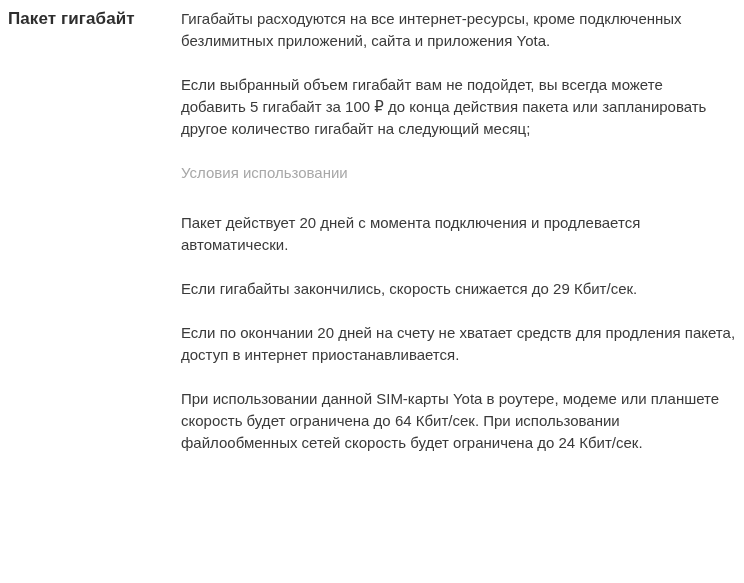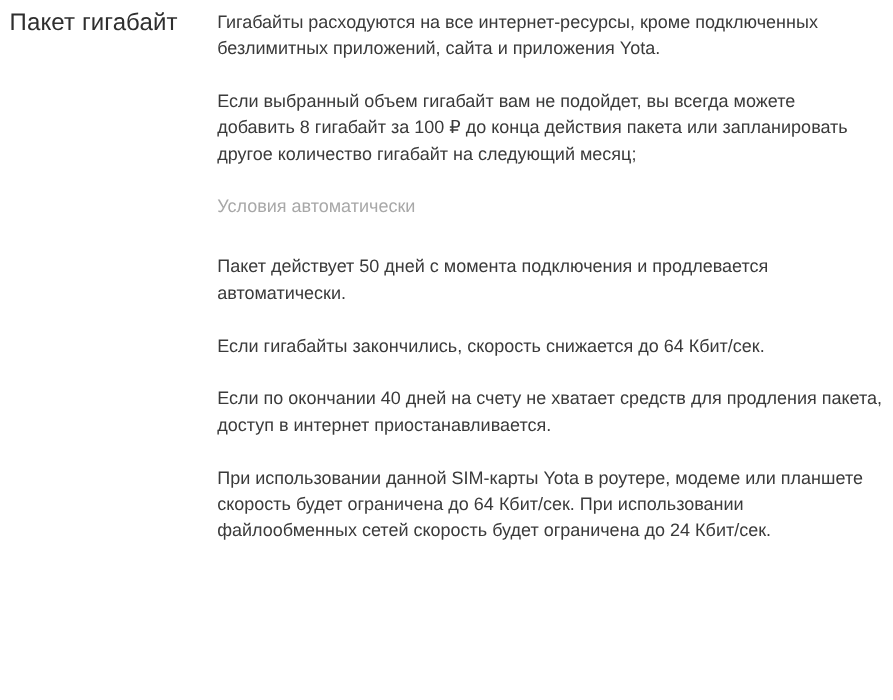--- a/index.html
+++ b/index.html
@@ -16,22 +16,22 @@
   .faq-row {
     display: flex;
     align-items: flex-start;
     padding: 8px 0 0 8px;
     box-sizing: border-box;
     width: 744px;
   }
   .label-col {
     width: 173px;
     flex: 0 0 173px;
-    font-size: 20px;
-    font-weight: normal;
+    font-size: 17px;
+    font-weight: bold;
     line-height: 22px;
     color: #2e2e2e;
     letter-spacing: 0.1px;
   }
   .content-col {
     width: 560px;
     flex: 0 0 560px;
     font-size: 15px;
     line-height: 22px;
     color: #3a3a3a;
@@ -49,31 +49,31 @@
 <body>
 
 <div class="faq-row">
   <div class="label-col">Пакет гигабайт</div>
 
   <div class="content-col">
     <p>Гигабайты расходуются на все интернет-ресурсы, кроме подключенных
 безлимитных приложений, сайта и приложения Yota.</p>
 
     <p>Если выбранный объем гигабайт вам не подойдет, вы всегда можете
-добавить 8 гигабайт за 100 ₽ до конца действия пакета или запланировать
+добавить 5 гигабайт за 100 ₽ до конца действия пакета или запланировать
 другое количество гигабайт на следующий месяц;</p>
 
-    <p class="section-heading">Условия автоматически</p>
+    <p class="section-heading">Условия использовании</p>
 
-    <p>Пакет действует 50 дней с момента подключения и продлевается
+    <p>Пакет действует 20 дней с момента подключения и продлевается
 автоматически.</p>
 
-    <p>Если гигабайты закончились, скорость снижается до 64 Кбит/сек.</p>
+    <p>Если гигабайты закончились, скорость снижается до 29 Кбит/сек.</p>
 
-    <p>Если по окончании 40 дней на счету не хватает средств для продления пакета,
+    <p>Если по окончании 20 дней на счету не хватает средств для продления пакета,
 доступ в интернет приостанавливается.</p>
 
     <p>При использовании данной SIM-карты Yota в роутере, модеме или планшете
 скорость будет ограничена до 64 Кбит/сек. При использовании
 файлообменных сетей скорость будет ограничена до 24 Кбит/сек.</p>
 
   </div>
 </div>
 
 </body></html>

